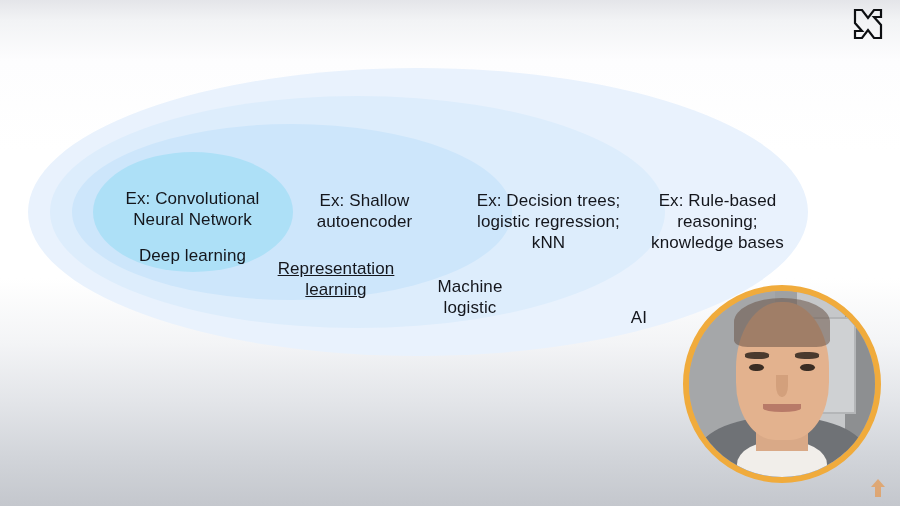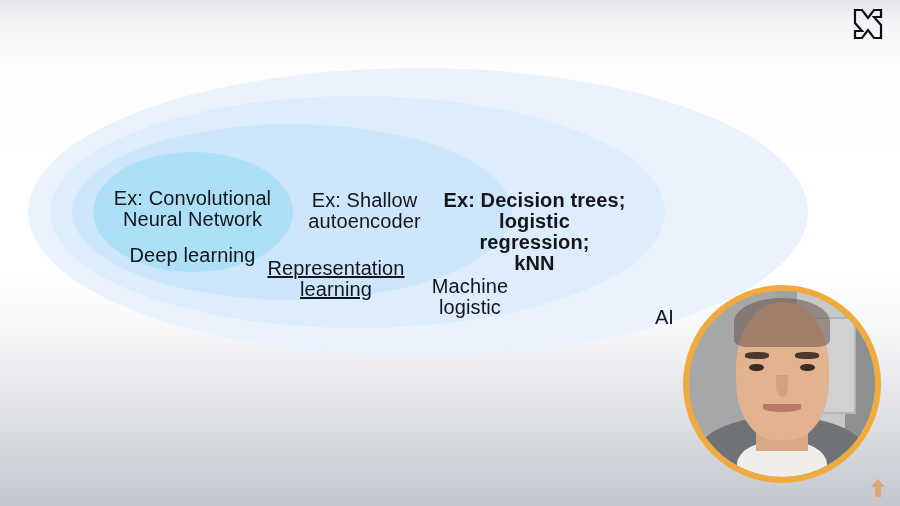--- a/index.html
+++ b/index.html
@@ -40,35 +40,35 @@
   }
   .e-ai   { left: 28px;  top: 68px;  width: 780px; height: 288px; background: #e9f2fd; }
   .e-ml   { left: 50px;  top: 96px;  width: 615px; height: 232px; background: #ddedfc; }
   .e-rep  { left: 72px;  top: 124px; width: 440px; height: 176px; background: #cde6fb; }
   .e-dl   { left: 93px;  top: 152px; width: 200px; height: 120px; background: #ade0f7; }
 
   
   .label {
     position: absolute;
     color: #14161c;
-    font-size: 20px;
+    font-size: 17px;
     line-height: 21px;
     text-align: center;
     white-space: pre-line;
     letter-spacing: 0.1px;
     font-weight: 400;
   }
   .lbl-dl-ex   { left: 105px; top: 188px; width: 175px; }
   .lbl-dl      { left: 105px; top: 245px; width: 175px; }
   .lbl-rep-ex  { left: 282px; top: 190px; width: 165px; }
   .lbl-rep     { left: 256px; top: 258px; width: 160px; text-decoration: underline; }
-  .lbl-ml-ex   { left: 442px; top: 190px; width: 185px; font-weight: bold; }
+  .lbl-ml-ex   { left: 456px; top: 190px; width: 185px; }
   .lbl-ml      { left: 400px; top: 276px; width: 140px; }
   .lbl-ai-ex   { left: 625px; top: 190px; width: 185px; }
-  .lbl-ai      { left: 604px; top: 307px; width: 70px; text-align: right; }
+  .lbl-ai      { left: 604px; top: 307px; width: 70px; }
 
   
   #logo {
     position: absolute;
     right: 14px;
     top: 6px;
     width: 36px;
     height: 36px;
   }
 
@@ -218,20 +218,23 @@
     <div class="label lbl-dl">Deep learning</div>
     <div class="label lbl-rep">Representation
 learning</div>
 
     <div class="label lbl-ml-ex">Ex: Decision trees;
 logistic regression;
 kNN</div>
     <div class="label lbl-ml">Machine
 logistic</div>
 
+    <div class="label lbl-ai-ex">Ex: Rule-based
+reasoning;
+knowledge bases</div>
     <div class="label lbl-ai">AI</div>
   </div>
 
   <div id="logo">
     <svg viewBox="0 0 36 36" width="36" height="36" aria-hidden="true">
       <path d="M5 4 L12 4 L18 12 L24 4 L31 4 L31 11 L24 11 L31 19 L31 32 L24 32 L18 24 L12 32 L5 32 L5 25 L12 25 L5 17 Z" fill="none" stroke="#0d0f12" stroke-width="2.2" stroke-linejoin="miter"></path>
     </svg>
   </div>
 
   <div id="webcam">

